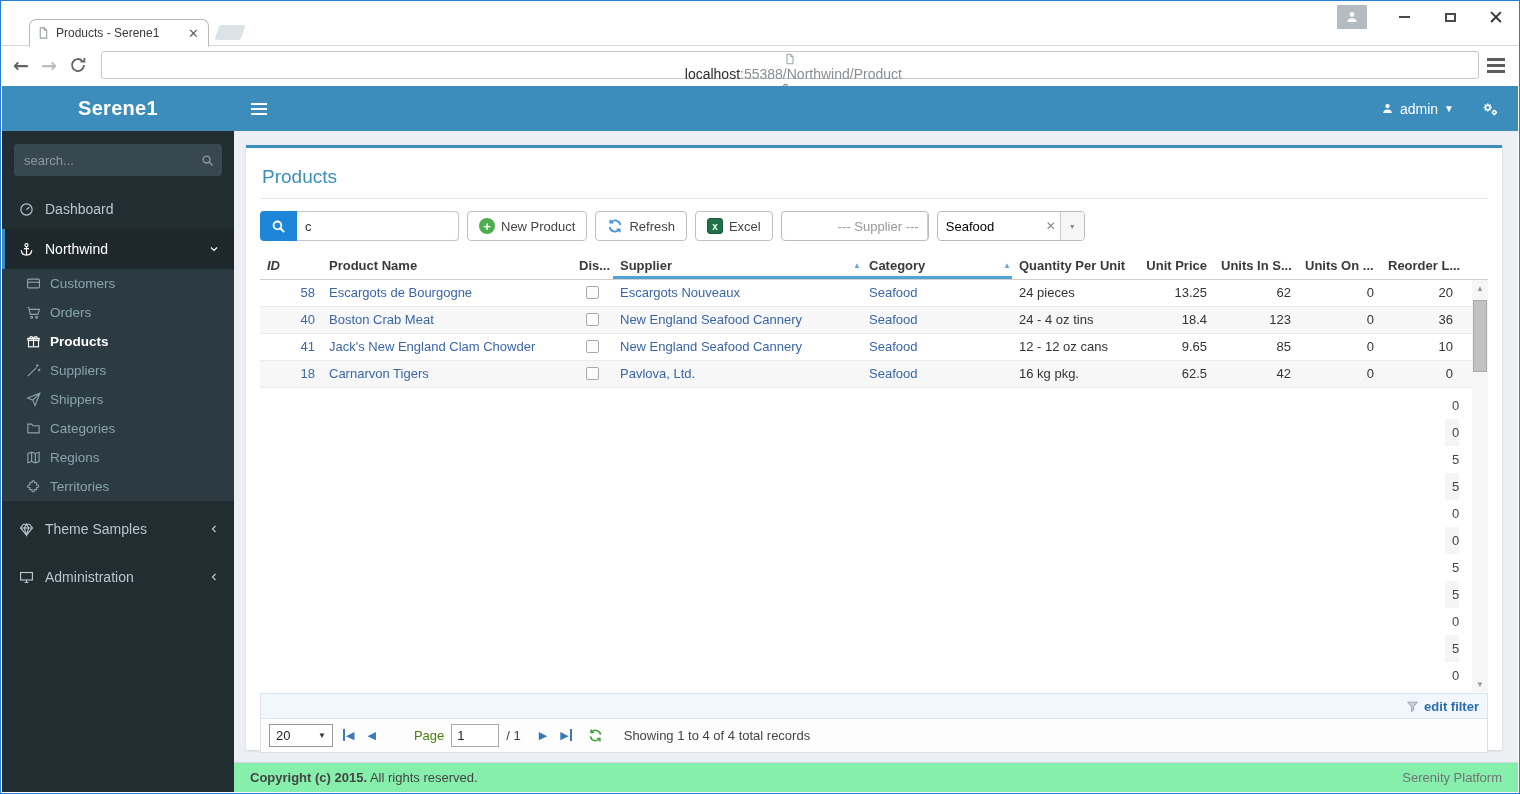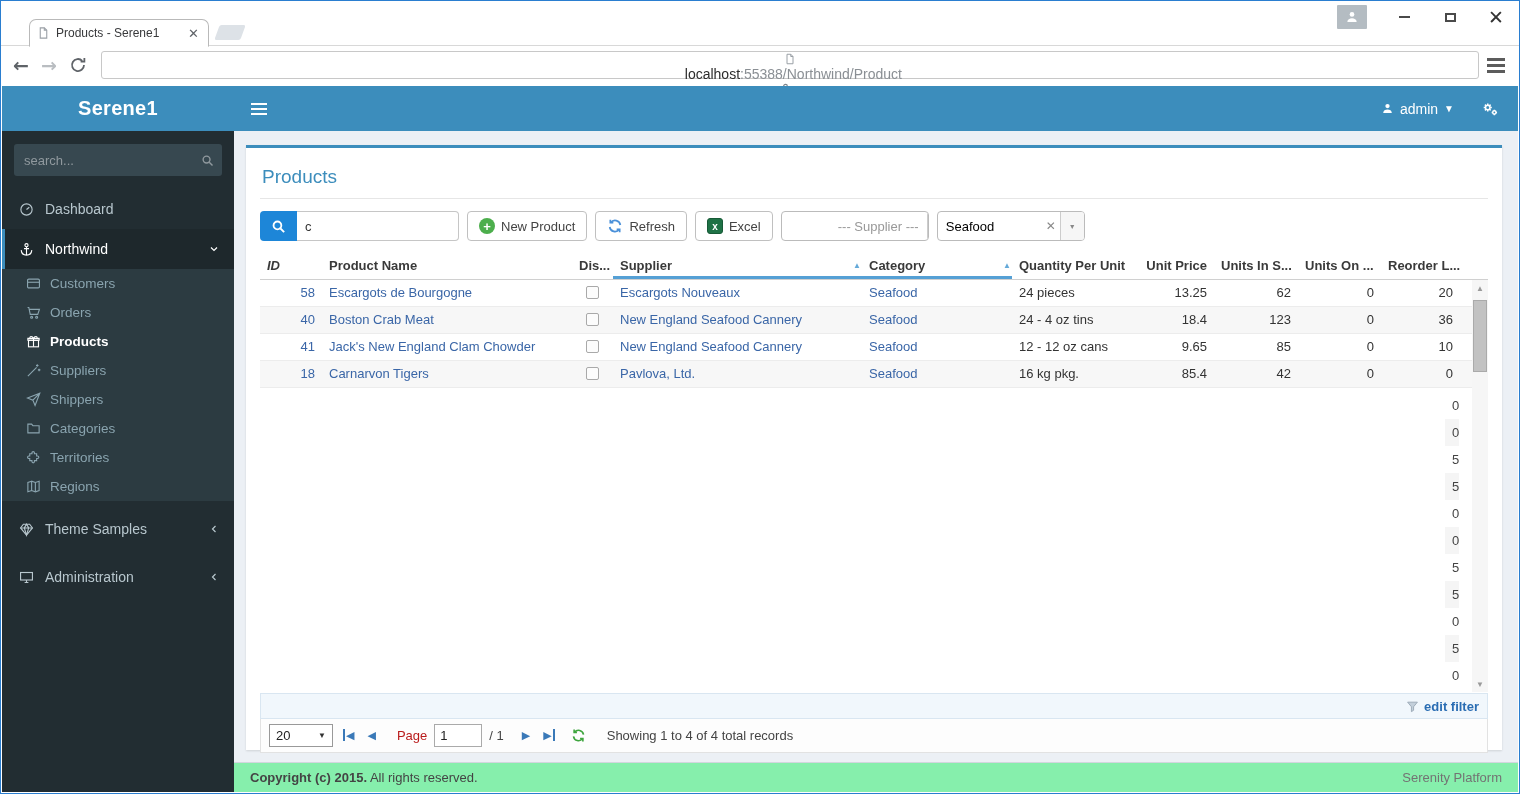--- a/index.html
+++ b/index.html
@@ -136,21 +136,21 @@
 
   .pager { height:34px; border:1px solid #e2e2e2; border-top:none; display:flex; align-items:center;
     padding:0 8px; gap:7px; background:#fdfdfd; }
   .pg-size { width:64px; height:23px; border:1px solid #999; display:flex; align-items:center;
     font-size:13px; color:#222; padding:0 6px; background:#fff; cursor:pointer; }
   .pg-size .pgcaret { margin-left:auto; font-size:8px; color:#333; }
   .pg-btn { color:#3a79b8; font-size:11px; cursor:pointer; padding:0 3px; }
   .pg-first, .pg-last { position:relative; }
   .pg-first::before { content:""; border-left:2px solid #3a79b8; margin-right:1px; }
   .pg-last::after { content:""; border-right:2px solid #3a79b8; margin-left:1px; }
-  .pg-label { font-size:13px; color:#b91c1c; margin-left:11px; }
+  .pg-label { font-size:13px; color:#4d7c0f; margin-left:28px; }
   .pg-input { width:48px; height:23px; border:1px solid #aaa; font-size:13px; padding:0 5px;
     color:#222; outline:none; font-family:inherit; }
   .pg-of { font-size:13px; color:#444; margin-right:8px; }
   .pg-refresh { color:#3fa53f; display:flex; margin:0 6px; cursor:pointer; }
   .pg-status { font-size:13px; color:#444; margin-left:8px; }
 
   .footer { position:absolute; left:232px; right:0; bottom:0; height:30px; background:#86efac;
     border-top:1px solid #d2d6de; display:flex; align-items:center; padding:0 16px; font-size:13px; color:#444; }
   .ft-right { margin-left:auto; color:#737373; }
 
@@ -309,33 +309,33 @@
               <span class="nicon">
                 <svg width="15" height="15" viewBox="0 0 24 24" fill="none" stroke="currentColor" stroke-width="1.8">
                   <path d="M3 19V5h6l2 2.5h10V19z"></path>
                 </svg>
               </span>
               <span>Categories</span>
             </li>
             <li class="sub-item">
               <span class="nicon">
                 <svg width="15" height="15" viewBox="0 0 24 24" fill="none" stroke="currentColor" stroke-width="1.8">
-                  <path d="M9.5 4.5a2 2 0 114 0V6H17v3.5h1.5a2 2 0 110 4H17V17h-3.5v1.5a2 2 0 11-4 0V17H6v-3.5H4.5a2 2 0 110-4H6V6h3.5z"></path>
-                </svg>
-              </span>
-              <span>Territories</span>
-            </li>
-            <li class="sub-item">
-              <span class="nicon">
-                <svg width="15" height="15" viewBox="0 0 24 24" fill="none" stroke="currentColor" stroke-width="1.8">
                   <path d="M9 3.5L3 5.5v15l6-2 6 2 6-2v-15l-6 2z"></path>
                   <path d="M9 3.5v15M15 5.5v15"></path>
                 </svg>
               </span>
               <span>Regions</span>
+            </li>
+            <li class="sub-item">
+              <span class="nicon">
+                <svg width="15" height="15" viewBox="0 0 24 24" fill="none" stroke="currentColor" stroke-width="1.8">
+                  <path d="M9.5 4.5a2 2 0 114 0V6H17v3.5h1.5a2 2 0 110 4H17V17h-3.5v1.5a2 2 0 11-4 0V17H6v-3.5H4.5a2 2 0 110-4H6V6h3.5z"></path>
+                </svg>
+              </span>
+              <span>Territories</span>
             </li>
           </ul>
           <li class="nav-item collapsed">
             <span class="nicon">
               <svg width="15" height="15" viewBox="0 0 24 24" fill="none" stroke="currentColor" stroke-width="1.8">
                 <path d="M7 3.5h10l4.5 6L12 21 2.5 9.5z"></path>
                 <path d="M2.5 9.5h19M12 21L8.5 9.5 12 3.5l3.5 6z"></path>
               </svg>
             </span>
             <span>Theme Samples</span>
@@ -491,21 +491,21 @@
               </div>
               <div class="grow alt">
                 <div class="gcell c-right" style="width: 62px;"><a>18</a></div>
                 <div class="gcell" style="width: 250px;"><a>Carnarvon Tigers</a></div>
                 <div class="gcell" style="width: 41px;">
                   <div class="cb"></div>
                 </div>
                 <div class="gcell" style="width: 249px;"><a>Pavlova, Ltd.</a></div>
                 <div class="gcell" style="width: 150px;"><a>Seafood</a></div>
                 <div class="gcell" style="width: 126px;">16 kg pkg.</div>
-                <div class="gcell c-right" style="width: 76px;">85.4</div>
+                <div class="gcell c-right" style="width: 76px;">62.5</div>
                 <div class="gcell c-right" style="width: 84px;">42</div>
                 <div class="gcell c-right" style="width: 83px;">0</div>
                 <div class="gcell c-right" style="width: 79px;">0</div>
               </div>
               <div class="art" style="top: 112px;">
                 <span>0</span>
               </div>
               <div class="art alt" style="top: 139px;">
                 <span>0</span>
               </div>

